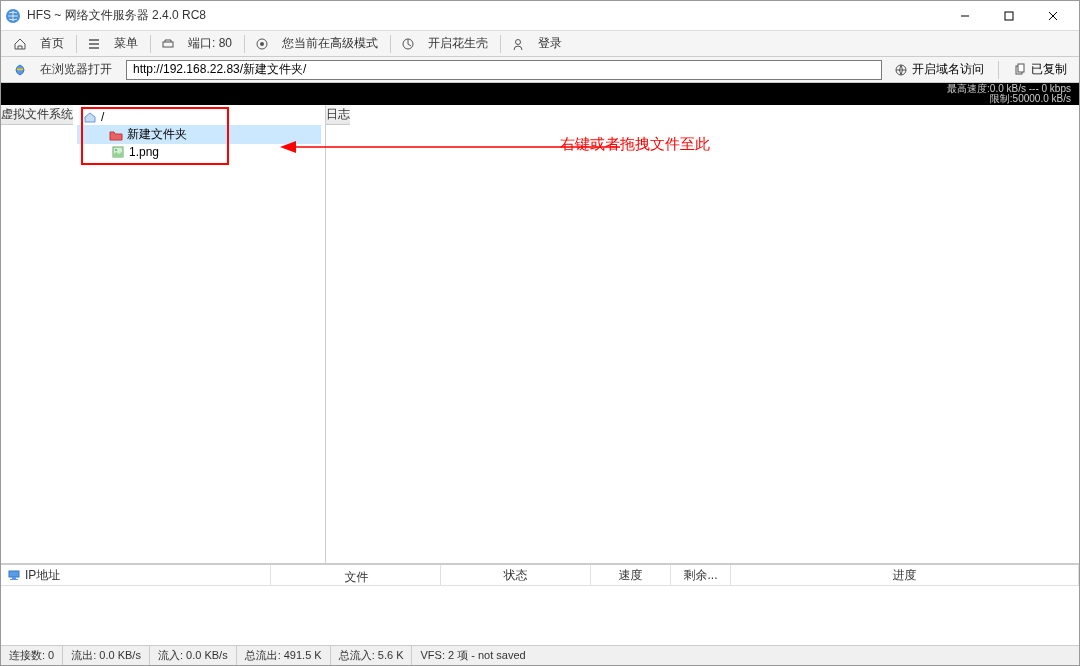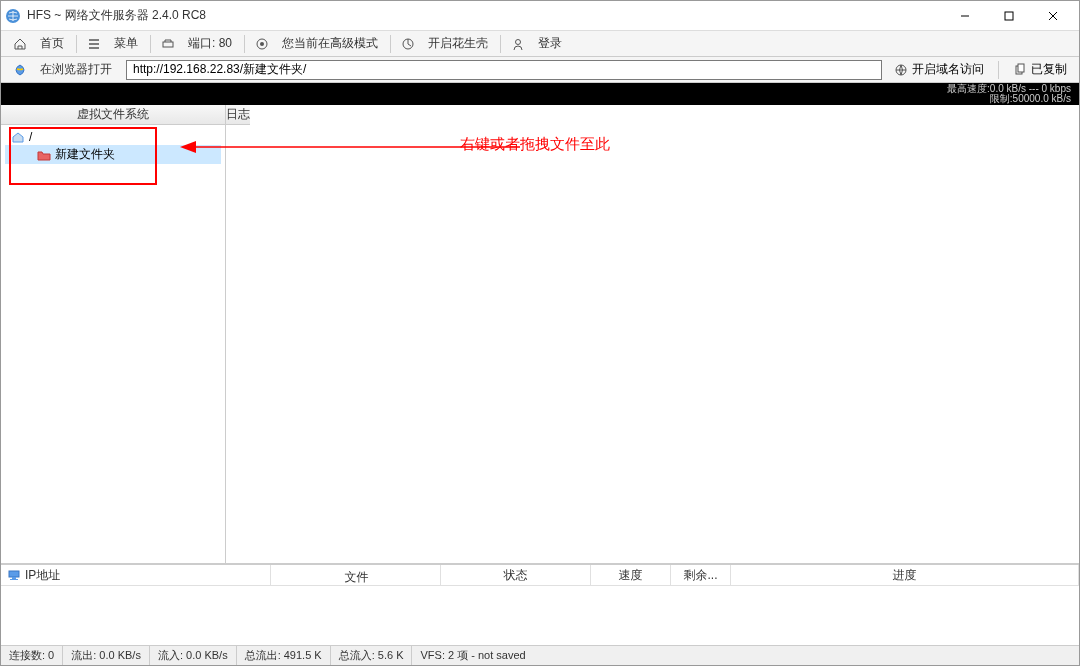--- a/index.html
+++ b/index.html
@@ -118,23 +118,23 @@
     
     .main-area {
       flex: 1;
       display: flex;
       background: #fff;
       min-height: 0;
     }
     
     
     .left-panel {
-      width: 225px;
-      display: flex;
-      flex-direction: column;
+      width: 325px;
+      display: flex;
+      flex-direction: row;
       border-right: 1px solid #ccc;
     }
     .panel-header {
       height: 20px;
       background: linear-gradient(#f8f8f8, #e8e8e8);
       border-bottom: 1px solid #ccc;
       display: flex;
       align-items: center;
       justify-content: center;
       color: #333;
@@ -377,20 +377,28 @@
             <path d="M2 7 L7 3 L12 7 L12 12 L2 12 Z" fill="#c8dcf0" stroke="#5a9be8"></path>
           </svg>
         <span>/</span>
       </div>
       <div class="tree-item child selected">
         <svg class="tree-icon" viewBox="0 0 14 14">
             <path d="M1 4 L5 4 L6 6 L13 6 L13 12 L1 12 Z" fill="#e86464" stroke="#c43838"></path>
           </svg>
         <span>新建文件夹</span>
       </div>
+      <div class="tree-item grandchild">
+        <svg class="tree-icon" viewBox="0 0 14 14">
+            <rect x="2" y="2" width="10" height="10" fill="#d4f0d4" stroke="#64aa64"></rect>
+            <circle cx="5" cy="5" r="1" fill="#64aa64"></circle>
+            <path d="M2 10 L5 7 L8 9 L12 6 L12 12 L2 12 Z" fill="#96d296"></path>
+          </svg>
+        <span>1.png</span>
+      </div>
     </div>
   </div>
 
   <div class="right-panel">
     <div class="panel-header">日志</div>
     <div class="log-area">
       <svg class="red-arrow" viewBox="0 0 340 20">
         <line x1="340" y1="10" x2="10" y2="10" stroke="#ff0000" stroke-width="1.5"></line>
         <polygon points="0,10 16,4 16,16" fill="#ff0000"></polygon>
       </svg>

